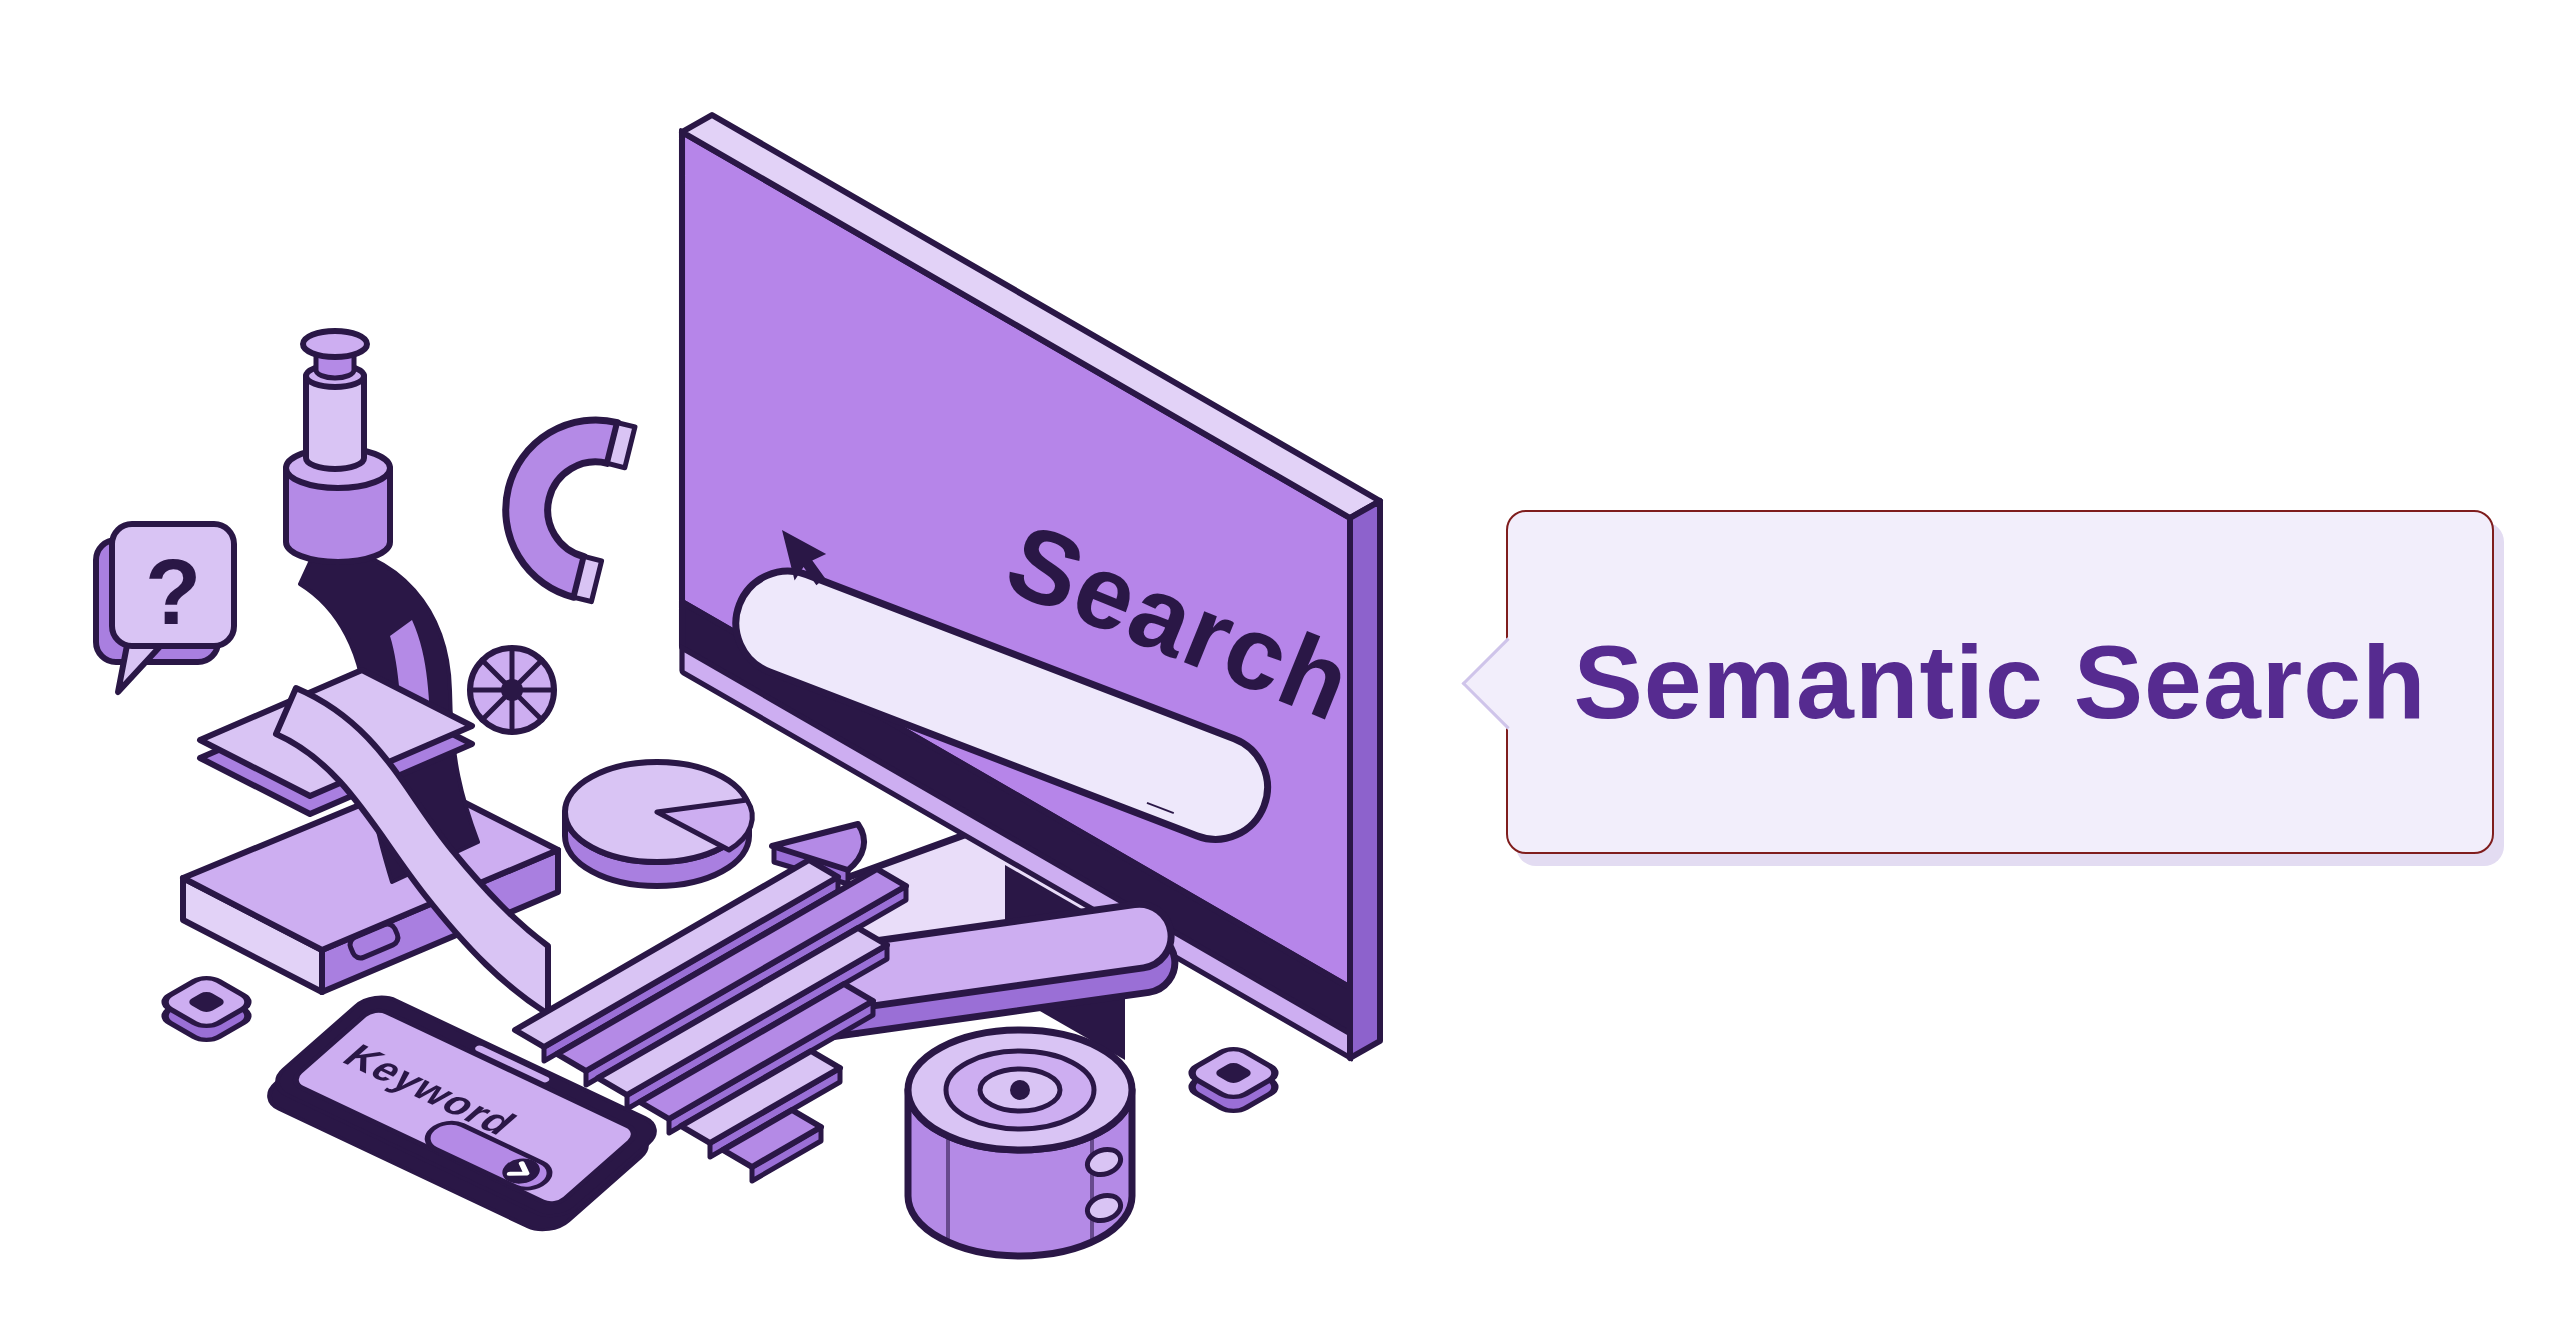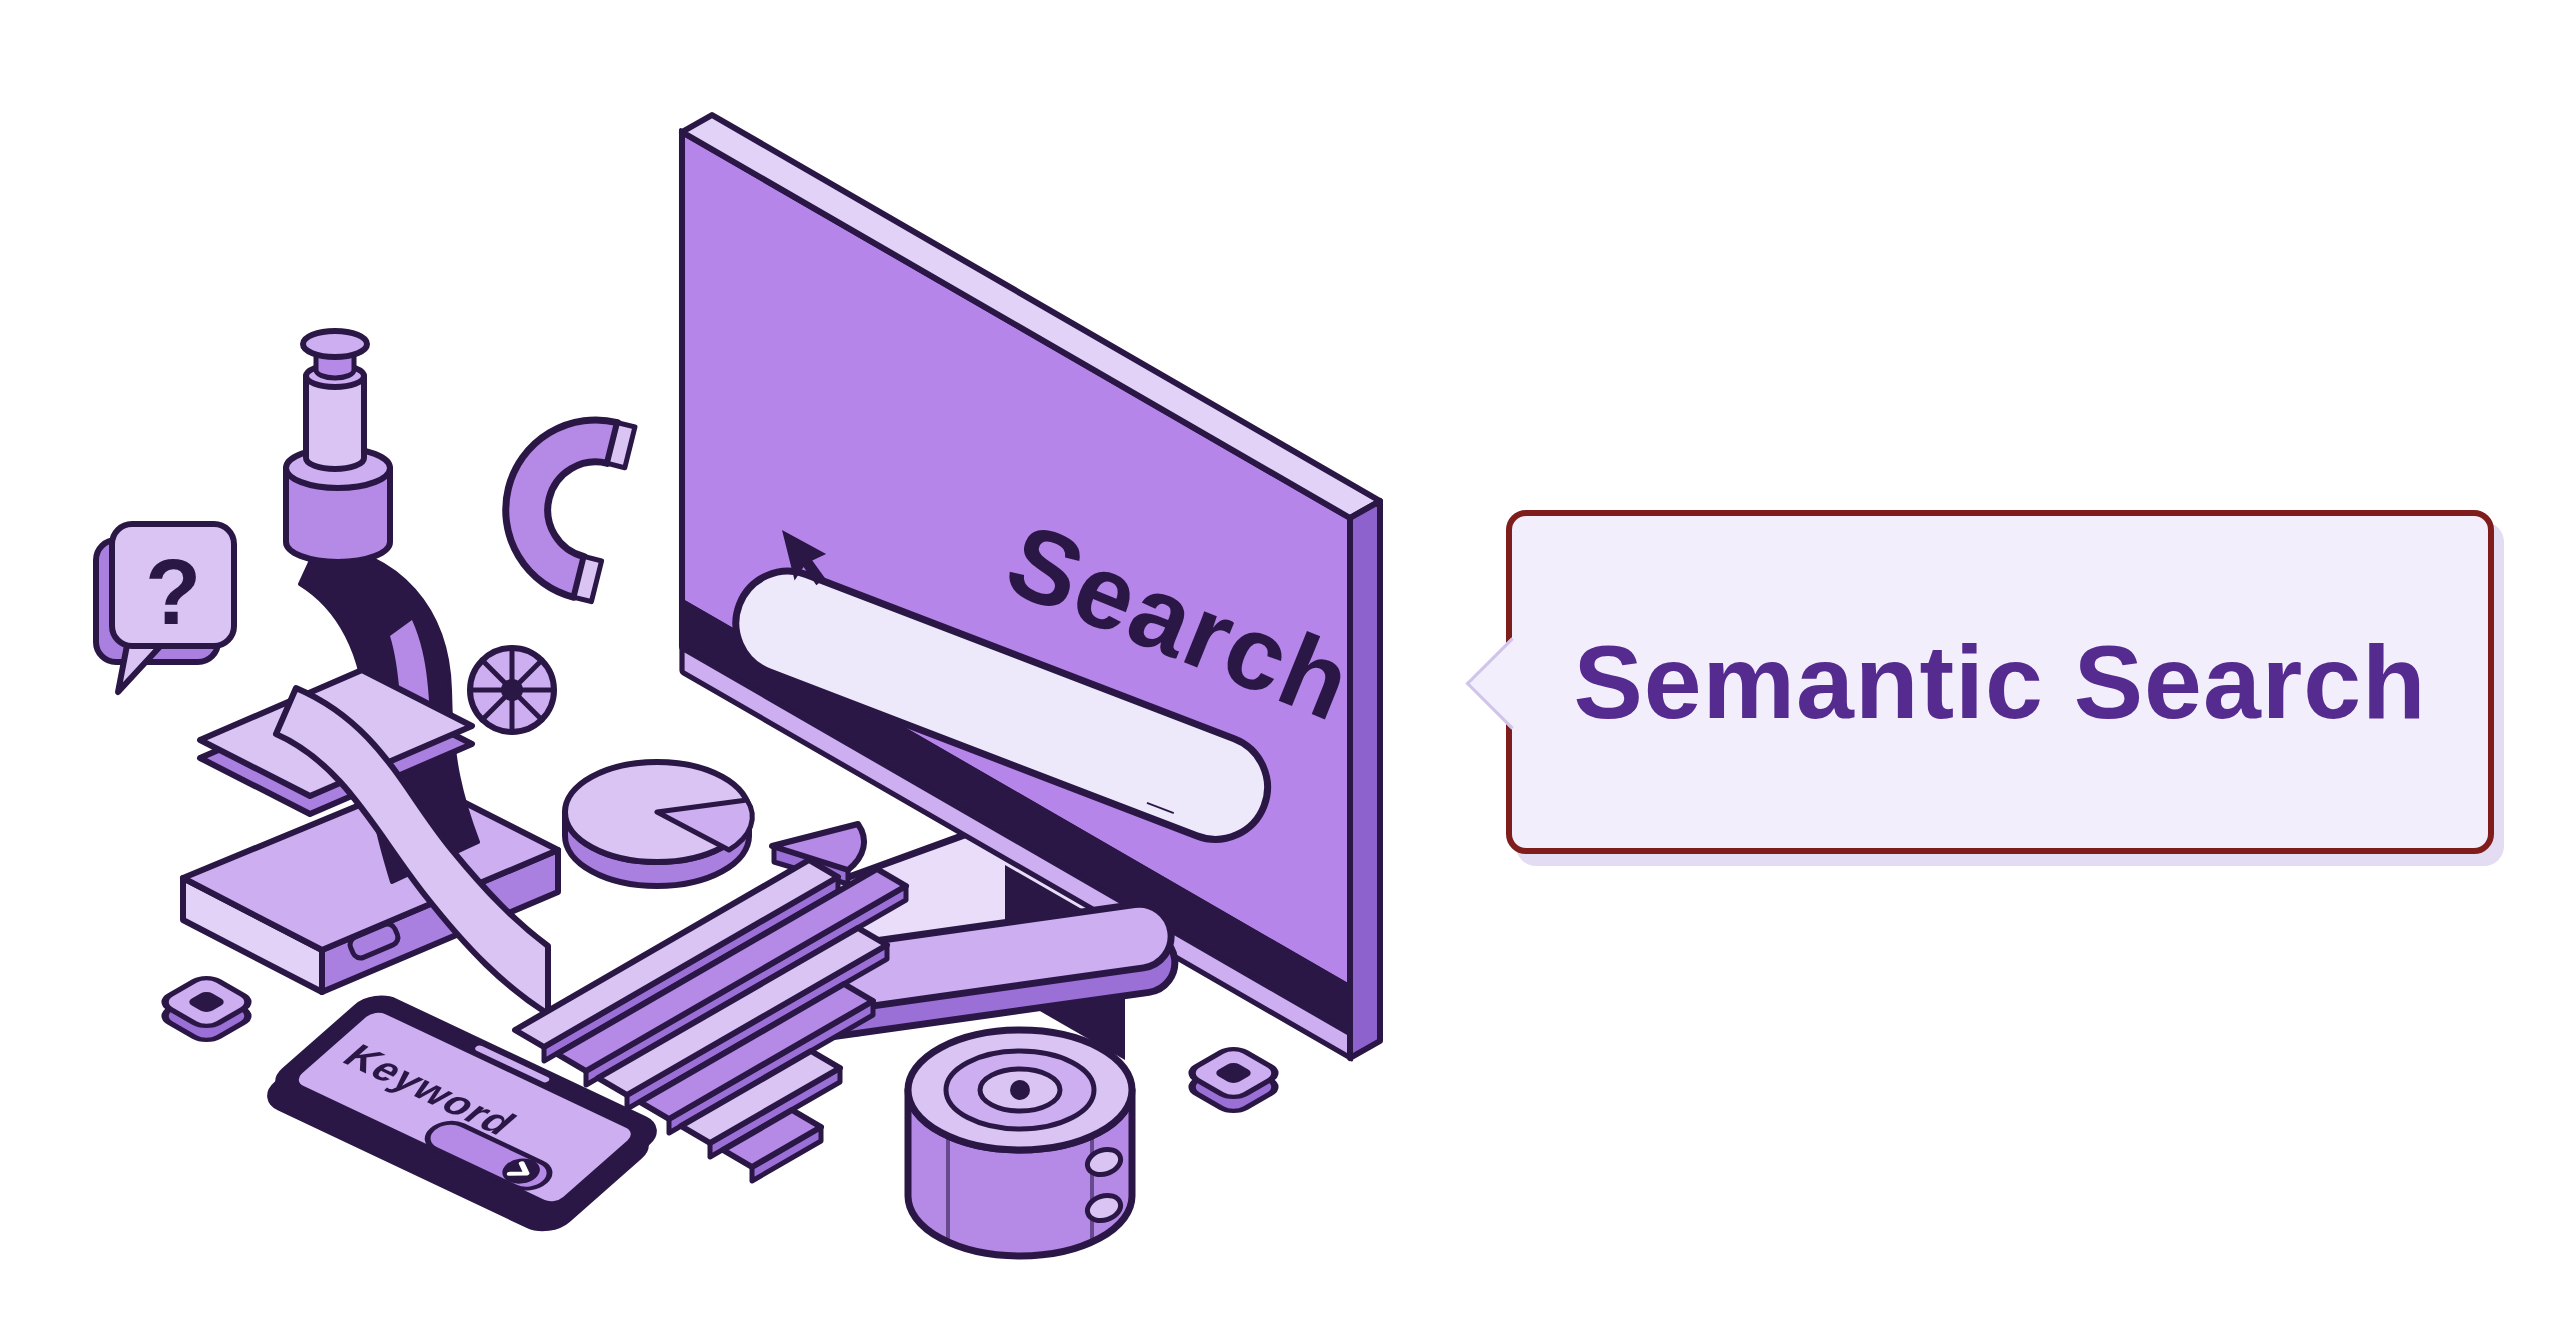--- a/index.html
+++ b/index.html
@@ -1,20 +1,20 @@
 <!DOCTYPE html>
 <html><head>
 <meta charset="utf-8">
 <style>
   html,body{margin:0;padding:0;background:#ffffff;}
   .stage{position:relative;width:2560px;height:1338px;background:#ffffff;overflow:hidden;
          font-family:"Liberation Sans",sans-serif;}
   svg text{font-family:"Liberation Sans",sans-serif;}
   .callout{position:absolute;left:1506px;top:510px;width:988px;height:344px;box-sizing:border-box;
-           background:#f2eefb;border:6px solid #7f1d1d;border-radius:20px;
+           background:#f2eefb;border:2px solid #7f1d1d;border-radius:20px;
            box-shadow:10px 12px 0 #e3dcf2;display:flex;align-items:center;justify-content:center;}
   .callout::before{content:"";position:absolute;left:-33px;top:calc(50% - 31px);width:62px;height:62px;
            background:#f2eefb;border-left:3px solid #cfc4ea;border-bottom:3px solid #cfc4ea;
            transform:rotate(45deg);}
   .callout-label{font-weight:bold;font-size:104px;color:#562b90;letter-spacing:1px;}
 </style>
 </head>
 <body>
 
 <div class="stage">

